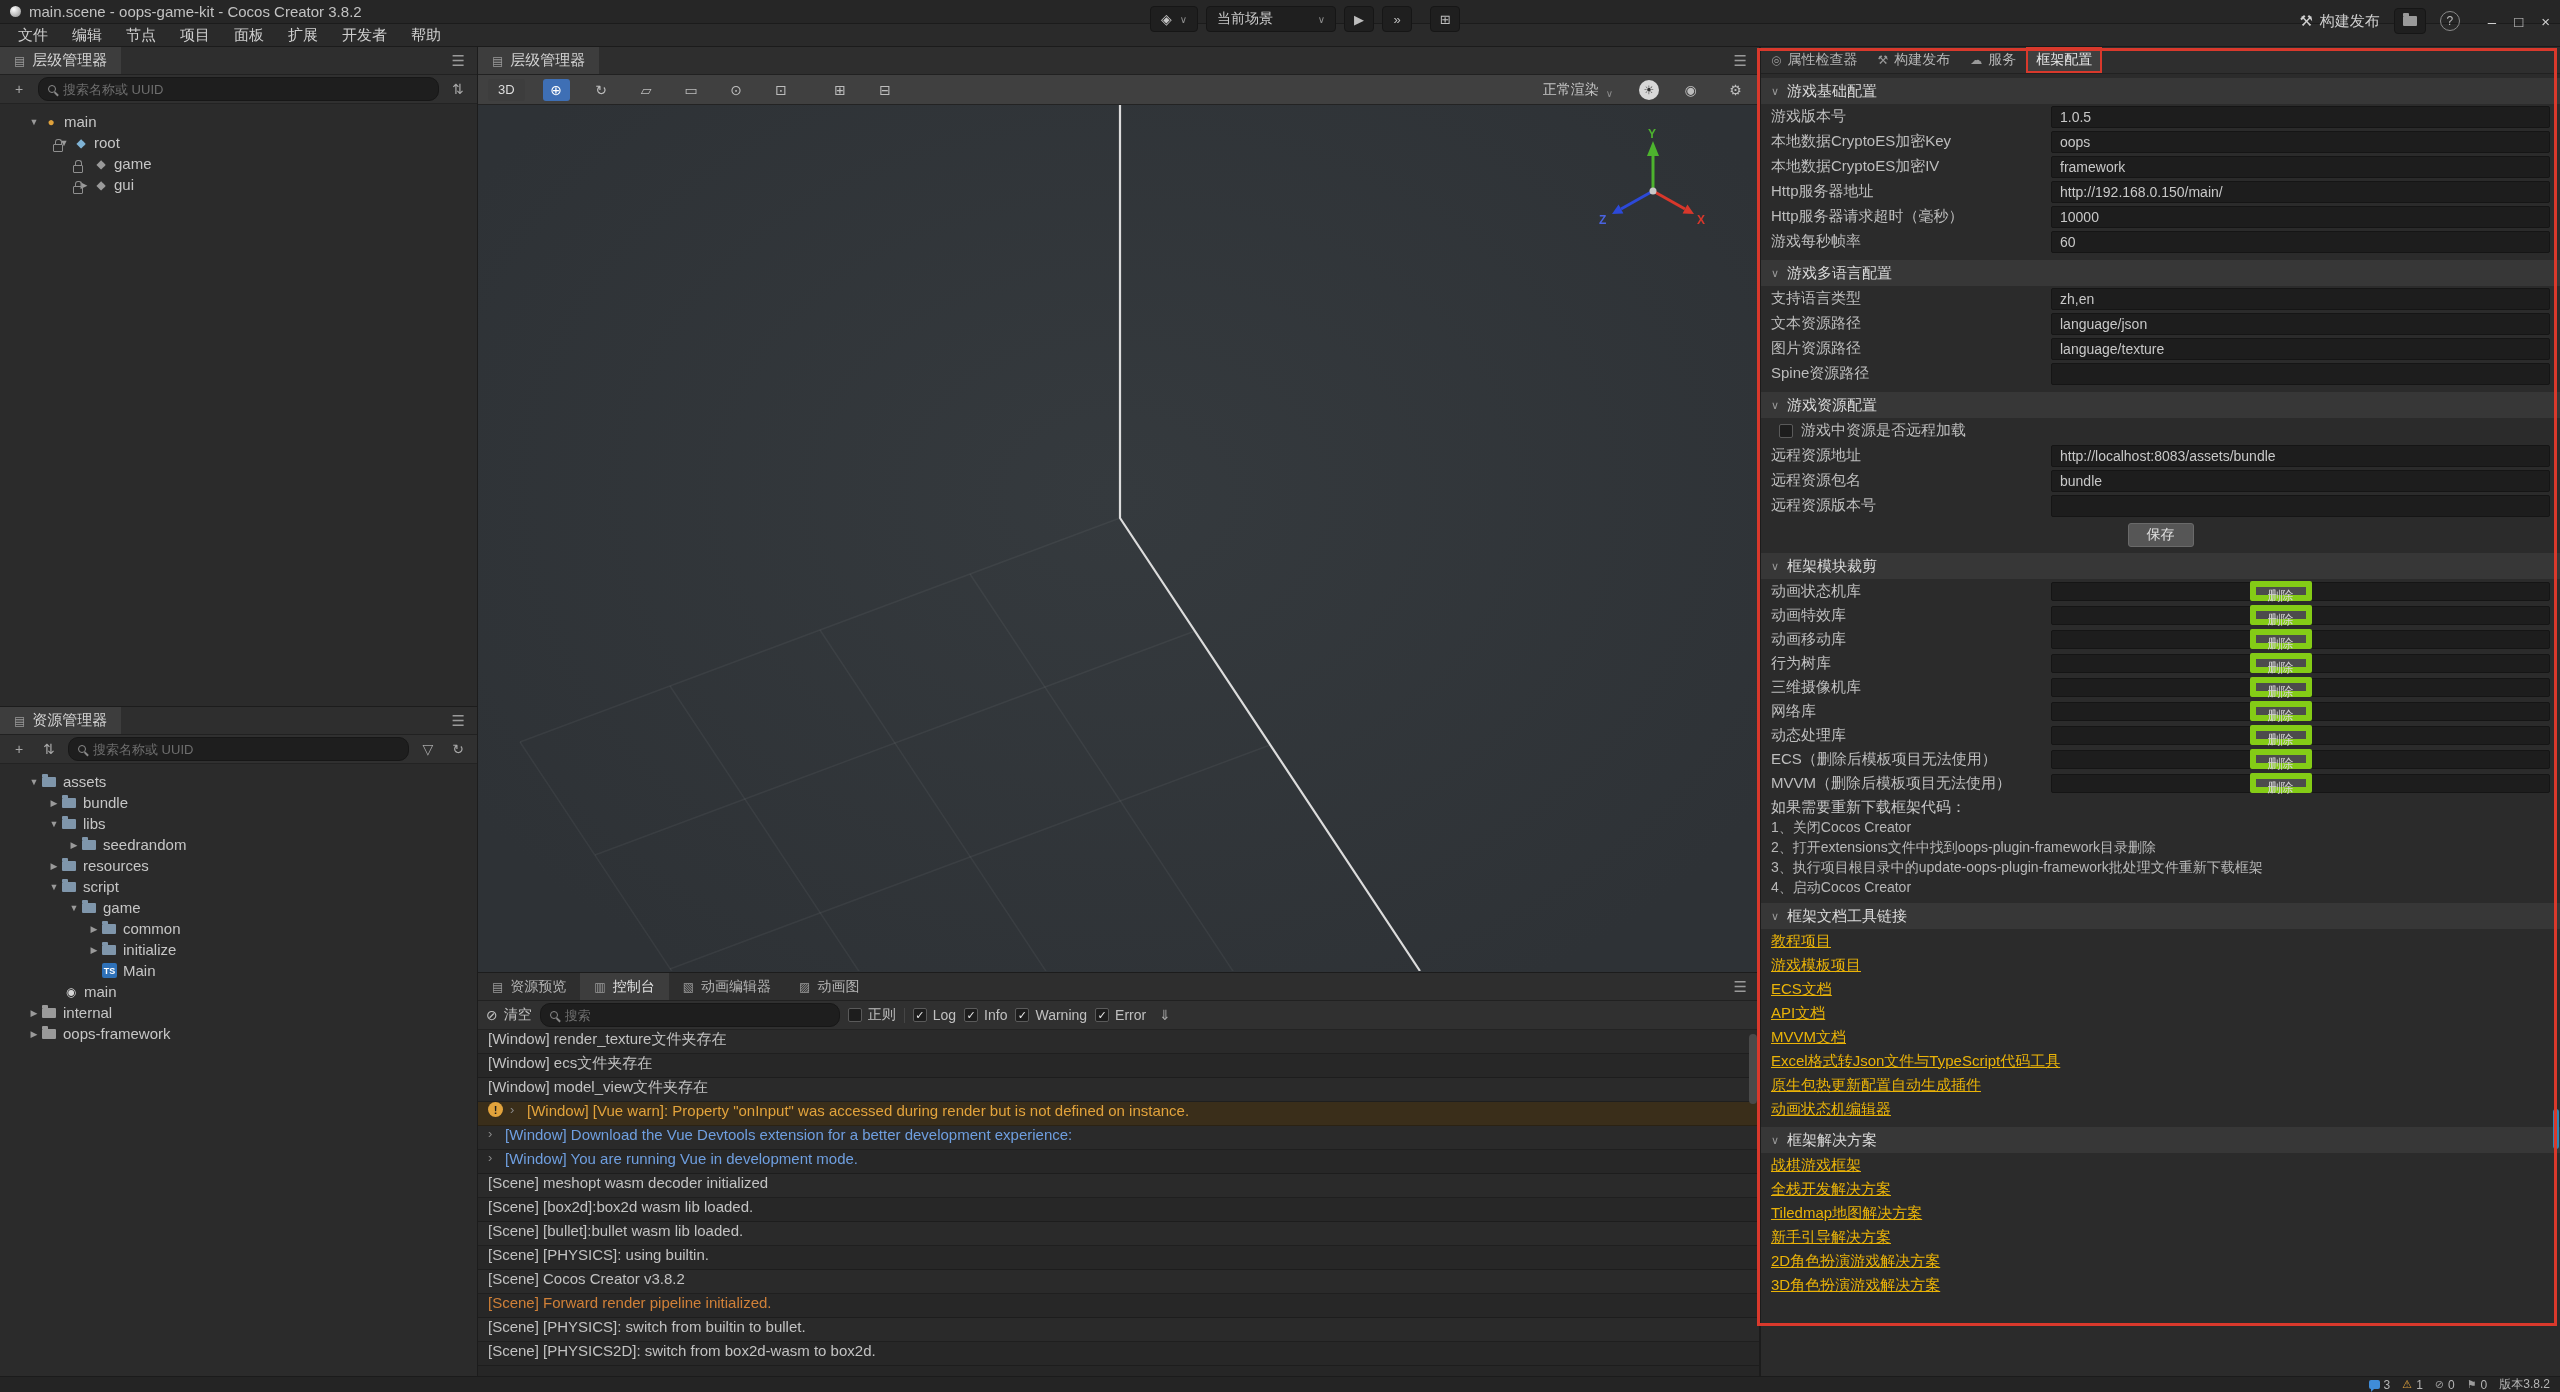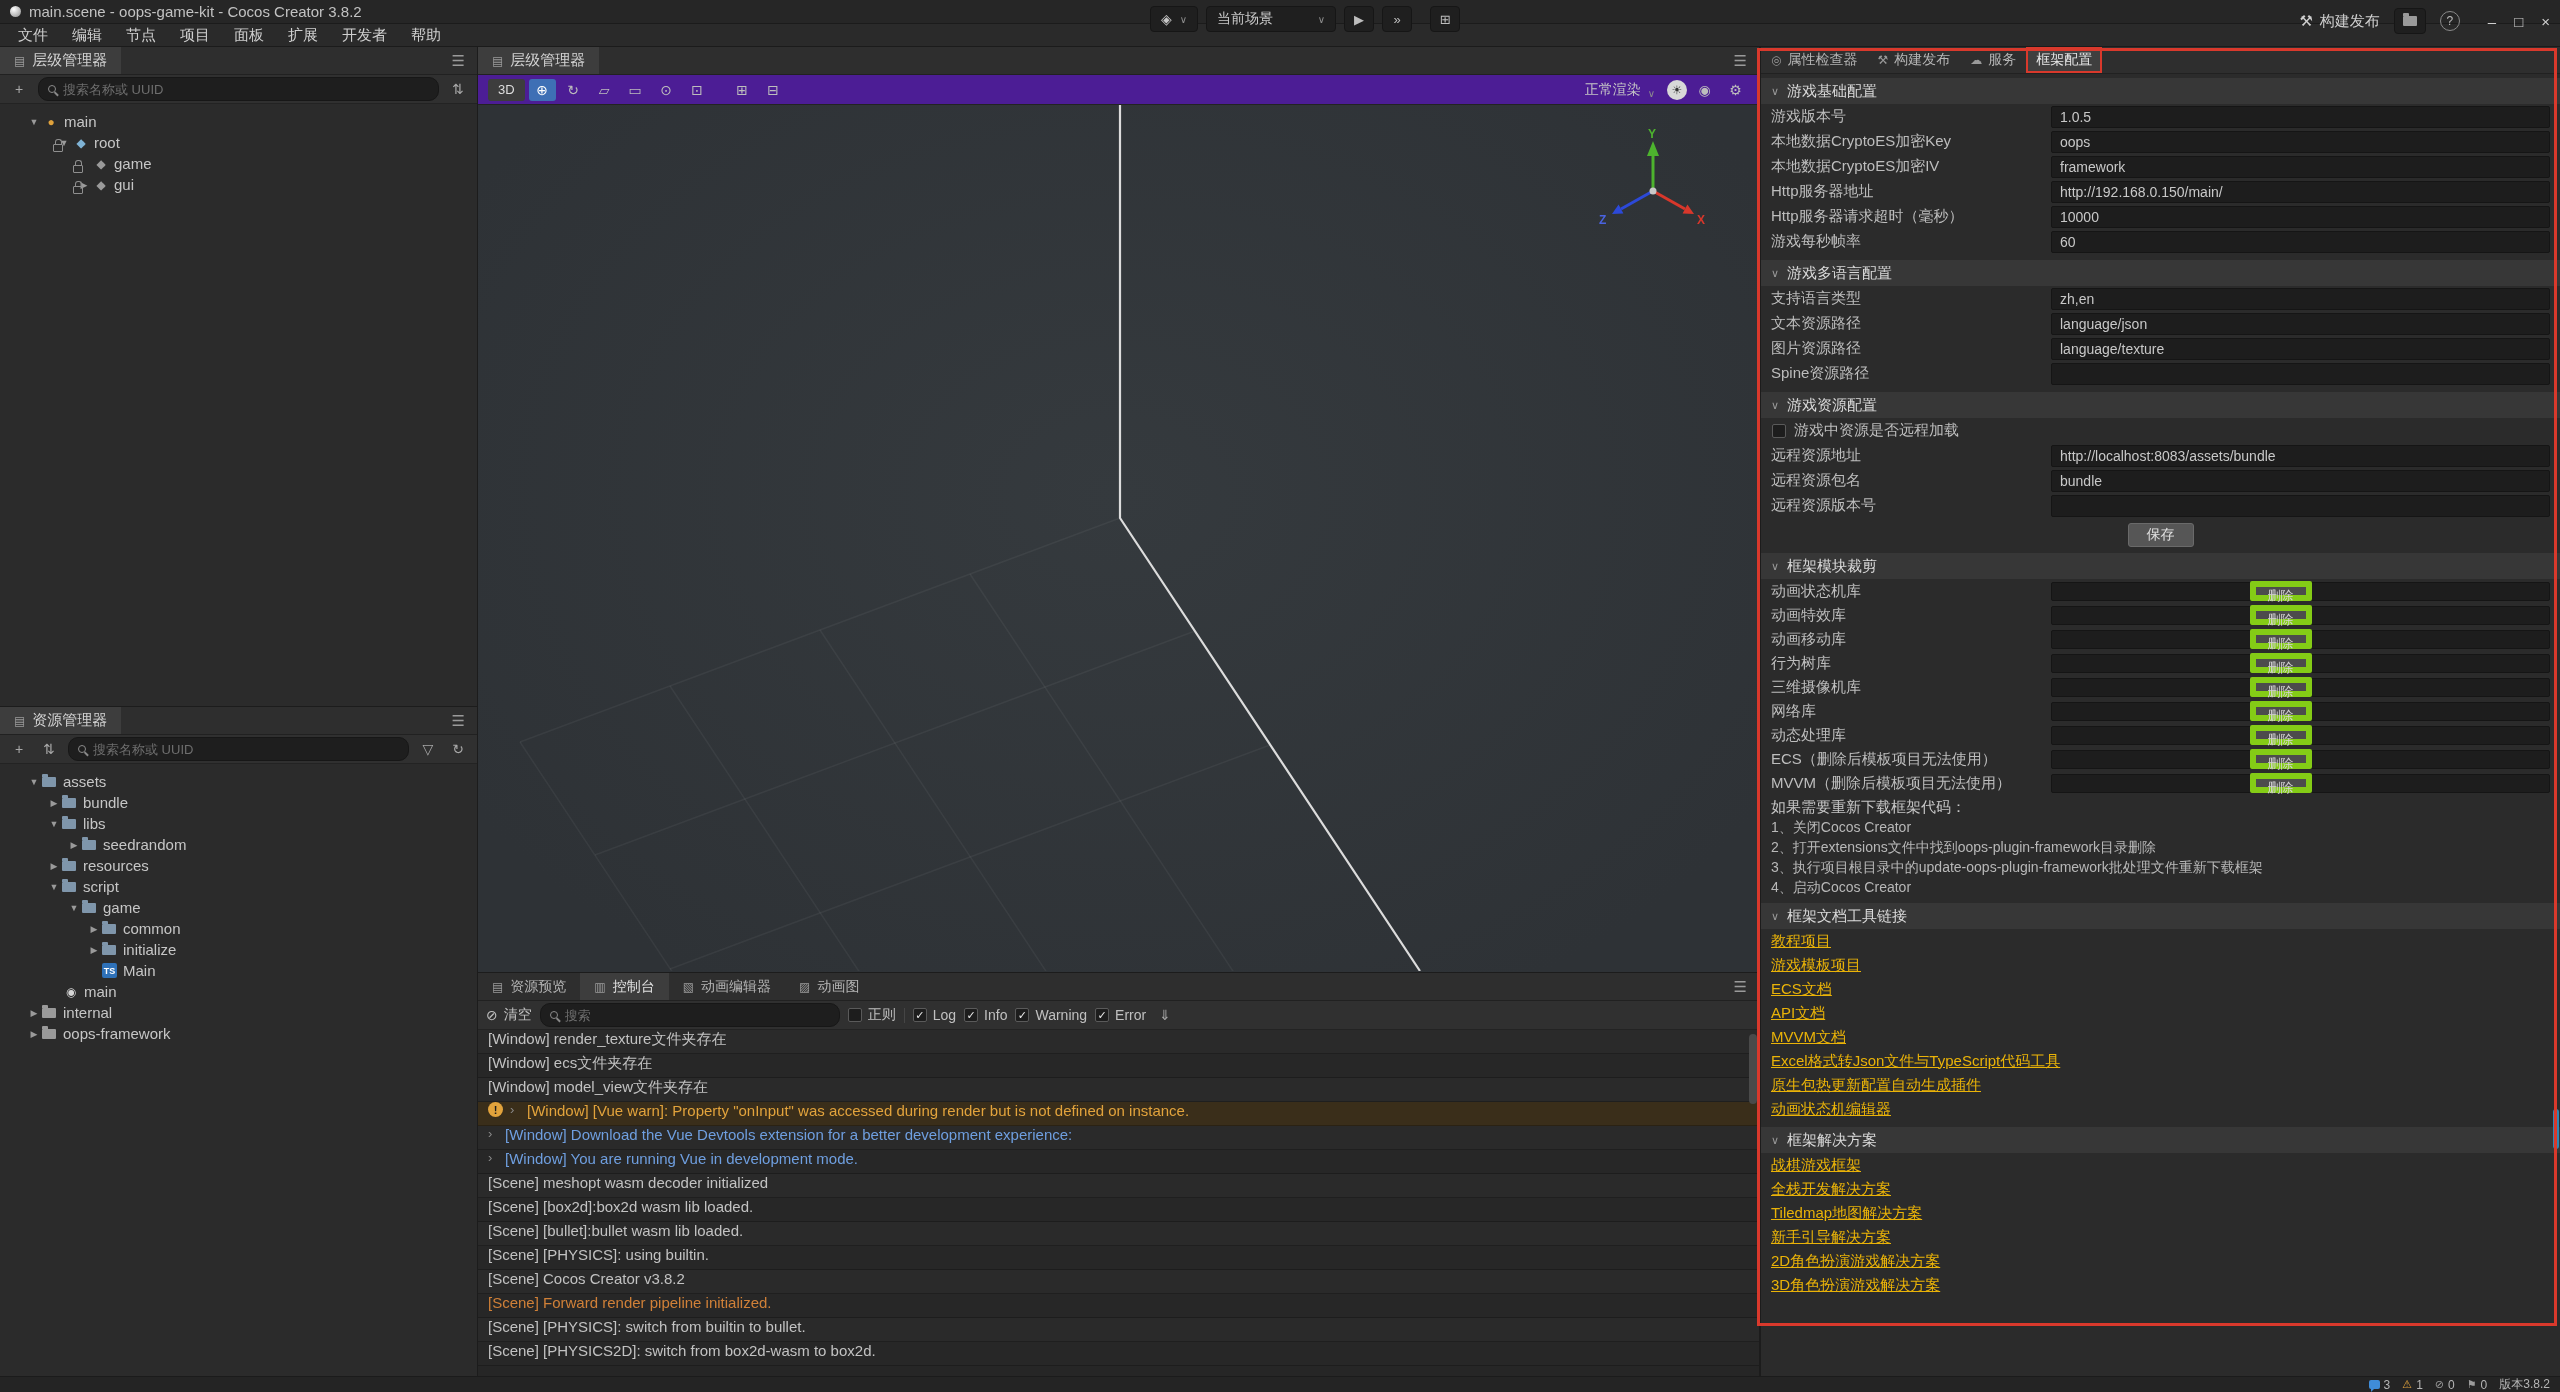--- a/index.html
+++ b/index.html
@@ -61,22 +61,22 @@
     border-bottom:none; border-radius:3px 3px 0 0; top:-6px; left:0.5px; }
   .folder { width:14px; height:10px; background:#7f96ab; border-radius:1px; position:relative; margin-right:7px; flex:0 0 auto; }
   .folder::before { content:""; position:absolute; top:-3px; left:0; width:6px; height:3px; background:inherit;
     border-radius:1px 1px 0 0; }
   .folder.gray { background:#9a9a9a; }
   .ts-badge { width:15px; height:15px; background:#2e71b8; color:#fff; font-size:9px; font-weight:bold;
     display:flex; align-items:center; justify-content:center; border-radius:2px; margin-right:6px; flex:0 0 auto; }
 
   
   #sceneP { left:478px; top:47px; width:1282px; height:925px; border-right:1px solid #1c1c1c; }
-  .stool { height:30px; background:#4c1d95; border-bottom:1px solid #232323; display:flex; align-items:center;
-    gap:4px; padding:0 10px; }
+  .stool { height:30px; background:#404040; border-bottom:1px solid #232323; display:flex; align-items:center;
+    gap:18px; padding:0 10px; }
   .mode3d { height:22px; padding:0 10px; background:#3d3d3d; border-radius:3px; font-size:13px; color:#ddd;
     display:flex; align-items:center; }
   .tool-btn { width:27px; height:22px; display:flex; align-items:center; justify-content:center; color:#bdbdbd;
     font-size:14px; border-radius:3px; }
   .tool-btn.active { background:#3e6fb5; color:#fff; }
   .rmode { display:flex; align-items:flex-end; gap:7px; font-size:14px; color:#c6c6c6; margin-right:8px; }
   .rmode .dd { font-size:10px; color:#8d8d8d; }
   .bulb-on { width:20px; height:20px; border-radius:50%; background:#d8d8d8; color:#333; font-size:12px;
     display:flex; align-items:center; justify-content:center; }
   #scene-view { position:absolute; left:0; top:58px; right:0; bottom:0;
@@ -114,21 +114,21 @@
   .itab .tabic { font-size:12px; color:#9a9a9a; }
   .itab .tabic:empty { display:none; }
   .itab.active { background:#3f3f3f; color:#e6e6e6; outline:2px solid #d9392c; outline-offset:-2px; }
   .sec-head { height:26px; background:#373737; display:flex; align-items:center; gap:8px; padding:0 10px;
     margin-top:6px; font-size:15px; color:#dadada; }
   .sec-head .car { color:#9a9a9a; font-size:11px; }
   .form-row { height:25px; display:flex; align-items:center; padding:0 10px; gap:8px; }
   .form-label { flex:0 0 272px; font-size:15px; color:#bdbdbd; white-space:nowrap; overflow:hidden; }
   .form-input { flex:1; height:22px; background:#1d1d1d; border:1px solid #151515; border-radius:2px;
     color:#c8c8c8; font-size:14px; padding:0 8px; font-family:inherit; outline:none; }
-  .chk-row { height:25px; display:flex; align-items:center; gap:8px; padding:0 11px; font-size:15px; color:#bdbdbd; }
+  .chk-row { height:25px; display:flex; align-items:center; gap:8px; padding:0 18px; font-size:15px; color:#bdbdbd; }
   .save-btn { display:block; margin:5px auto; height:24px; padding:0 18px; background:#565656;
     border:1px solid #6a6a6a; border-radius:3px; color:#e2e2e2; font-size:14px; font-family:inherit; }
   .mod-row { height:24px; display:flex; align-items:center; padding:0 10px; gap:8px; }
   .mod-bar { flex:1; height:19px; background:#1d1d1d; border:1px solid #151515; border-radius:2px; position:relative; }
   .del-btn { position:absolute; left:46%; top:50%; transform:translate(-50%,-50%); height:20px; padding:0 12px;
     background:#4c4c4c; border:6px solid #84cc16; border-radius:2px; color:#d5d5d5; font-size:13px; font-family:inherit; }
   .note { padding:3px 10px 0; font-size:15px; color:#c6c6c6; height:22px; }
   .step { padding:0 10px; font-size:14px; color:#b8b8b8; height:20px; line-height:20px; white-space:nowrap; }
   .linkrow { height:24px; display:flex; align-items:center; padding:0 10px; }
   .doclink { color:#eab308; font-size:15px; text-decoration:underline; cursor:pointer; }

